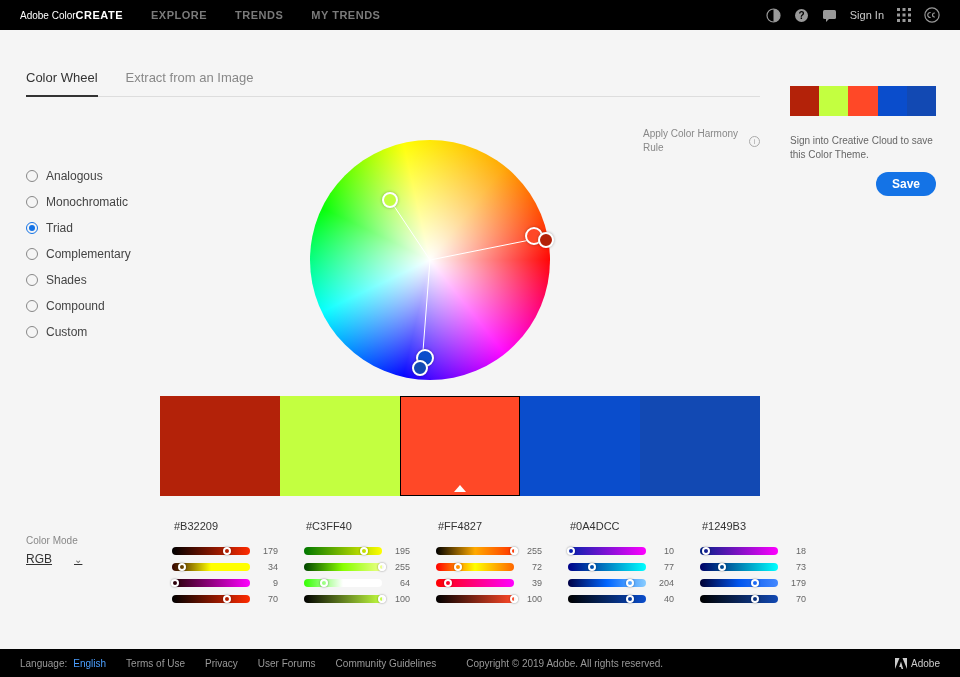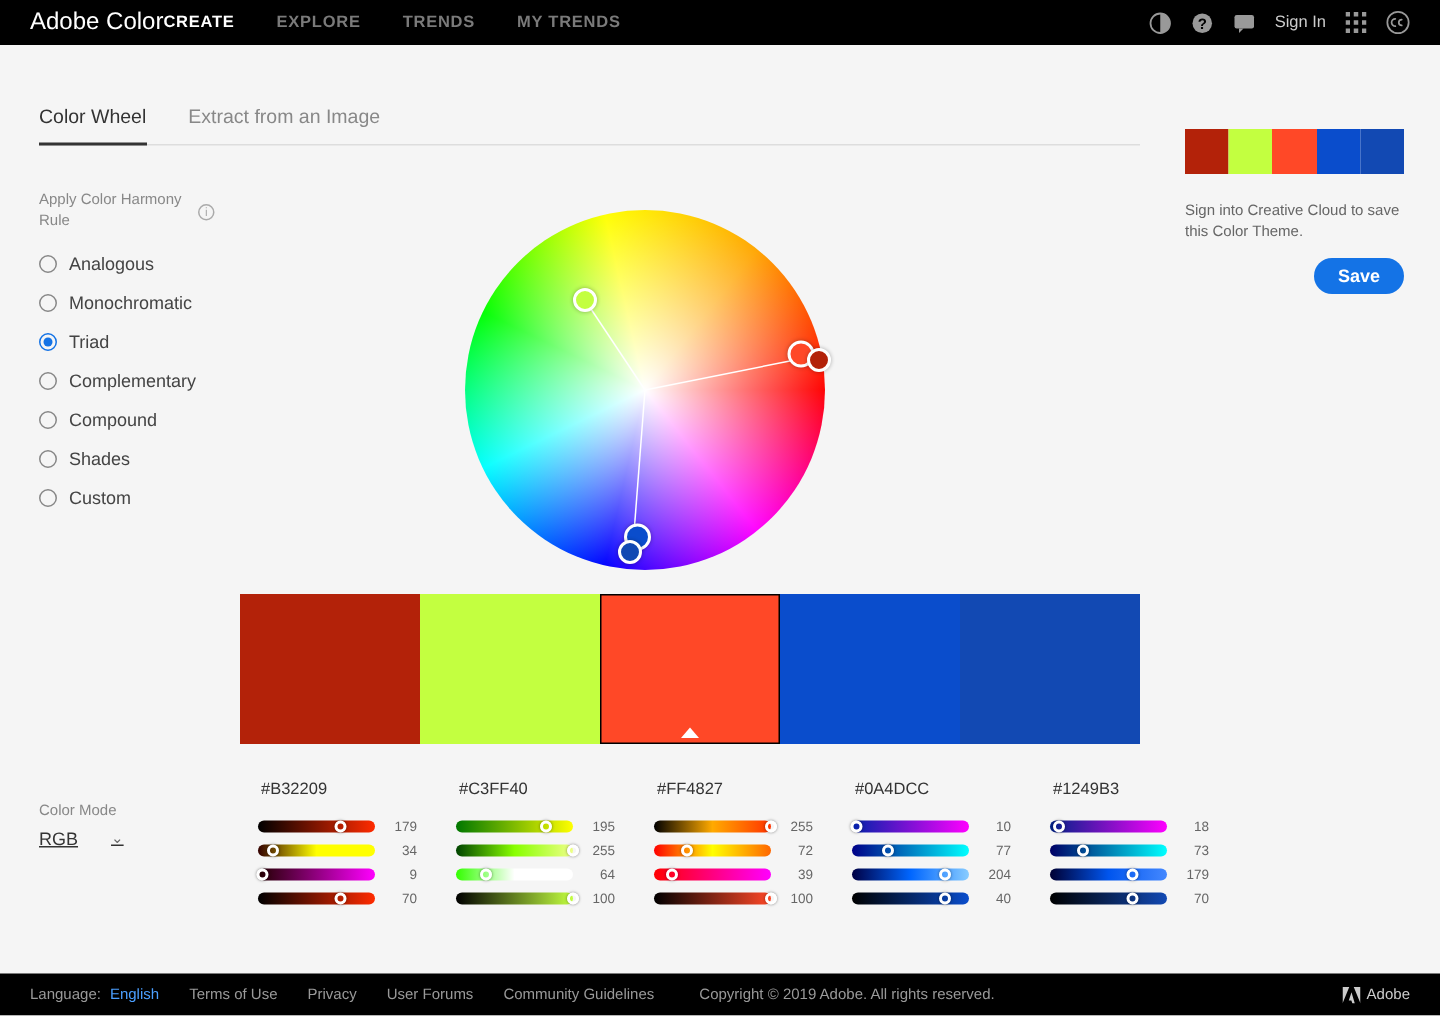--- a/index.html
+++ b/index.html
@@ -1,30 +1,30 @@
 <!DOCTYPE html>
 <html><head>
 <meta charset="utf-8">
 <style>
 * { margin: 0; padding: 0; box-sizing: border-box; font-family: -apple-system, BlinkMacSystemFont, "Segoe UI", sans-serif; }
 body { background: #f5f5f5; width: 960px; height: 677px; overflow: hidden; display: flex; flex-direction: column; }
 .topbar { background: #000; height: 30px; display: flex; align-items: center; padding: 0 20px; color: #fff; }
-.logo { font-size: 16px; font-weight: 400; }
+.logo { font-size: 10px; font-weight: 400; }
 .nav { flex: 1; display: flex; justify-content: flex-start; gap: 28px; }
 .nav-item { font-size: 11px; font-weight: 700; letter-spacing: 0.5px; color: #7a7a7a; cursor: pointer; }
 .nav-item.active { color: #fff; }
 .topright { display: flex; align-items: center; gap: 12px; }
 .top-icon { width: 16px; height: 16px; display: inline-flex; align-items: center; justify-content: center; cursor: pointer; color: #999; }
 .signin { font-size: 11px; color: #ccc; cursor: pointer; }
 .main { flex: 1; display: flex; background: #f5f5f5; }
 .left { flex: 1; padding: 40px 20px 20px 26px; }
 .tabs { display: flex; gap: 28px; border-bottom: 1px solid #ddd; margin-bottom: 30px; }
 .tab { font-size: 13px; padding-bottom: 10px; cursor: pointer; color: #888; }
 .tab.active { color: #333; border-bottom: 2px solid #333; margin-bottom: -1px; }
-.harmony-label { font-size: 10px; color: #888; display: flex; align-items: center; gap: 6px; margin-bottom: 14px; }
+.harmony-label { font-size: 10px; color: #888; display: flex; align-items: center; gap: 6px; margin-bottom: 14px; justify-content: flex-end; }
 .info-icon { width: 11px; height: 11px; border: 1px solid #aaa; border-radius: 50%; font-size: 8px; display: flex; align-items: center; justify-content: center; color: #aaa; }
 .rules { display: flex; flex-direction: column; gap: 12px; }
 .rule { display: flex; align-items: center; gap: 8px; font-size: 12px; color: #444; cursor: pointer; }
 .radio { width: 12px; height: 12px; border: 1px solid #888; border-radius: 50%; display: flex; align-items: center; justify-content: center; }
 .radio.checked { border-color: #1473e6; }
 .radio.checked::after { content: ''; width: 6px; height: 6px; background: #1473e6; border-radius: 50%; }
 .wheel-area { position: absolute; left: 310px; top: 110px; width: 240px; height: 240px; }
 .wheel { width: 240px; height: 240px; border-radius: 50%; background: conic-gradient(from 90deg, red, magenta, blue, cyan, lime, yellow, orange, red); position: relative; }
 .wheel::after { content: ''; position: absolute; inset: 0; border-radius: 50%; background: radial-gradient(circle, white 0%, rgba(255,255,255,0) 72%); }
 .wheel svg { position: absolute; inset: 0; }
@@ -129,25 +129,25 @@
       <div class="rule">
           <span class="radio checked"></span>
           <span>Triad</span>
         </div>
       <div class="rule">
           <span class="radio"></span>
           <span>Complementary</span>
         </div>
       <div class="rule">
           <span class="radio"></span>
+          <span>Shades</span>
+        </div>
+      <div class="rule">
+          <span class="radio"></span>
           <span>Compound</span>
-        </div>
-      <div class="rule">
-          <span class="radio"></span>
-          <span>Shades</span>
         </div>
       <div class="rule">
           <span class="radio"></span>
           <span>Custom</span>
         </div>
     </div>
 
     <div class="wheel-area">
       <div class="wheel">
         <svg width="240" height="240">

